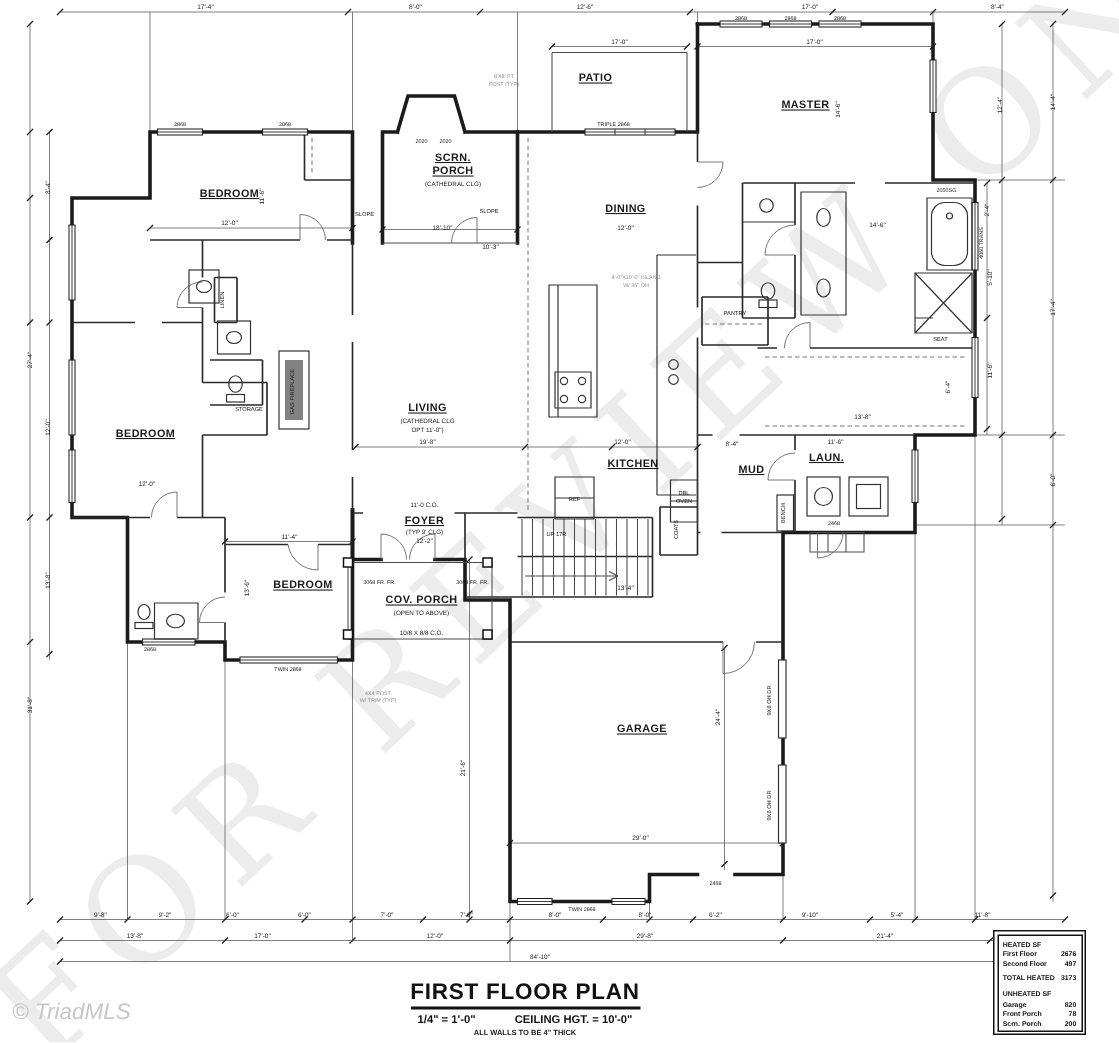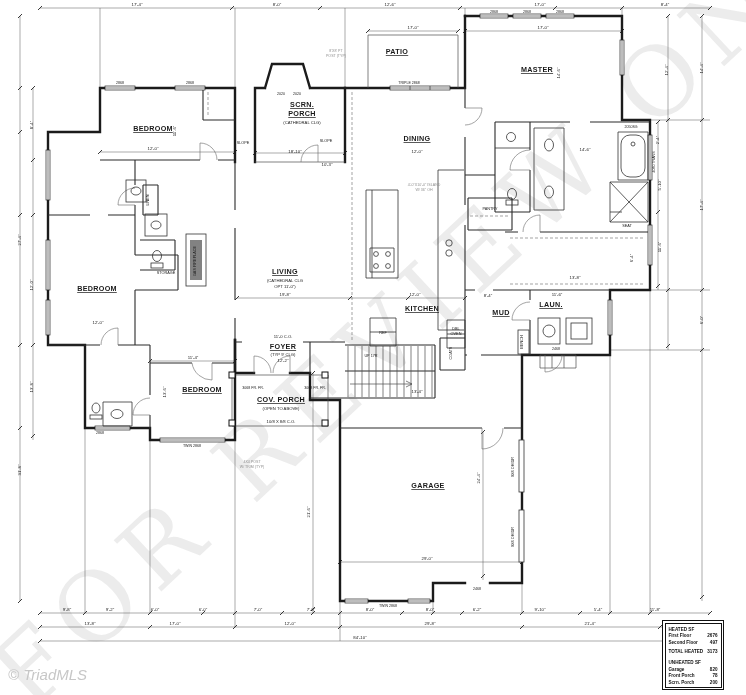--- a/index.html
+++ b/index.html
@@ -331,20 +331,28 @@
         <text x="21" y="240" class="dim" transform="rotate(-90 21 240)">27'-4"</text>
         <text x="21" y="470" class="dim" transform="rotate(-90 21 470)">31'-8"</text>
         <text x="33" y="125" class="dim" transform="rotate(-90 33 125)">8'-4"</text>
         <text x="33" y="285" class="dim" transform="rotate(-90 33 285)">12'-0"</text>
         <text x="33" y="387" class="dim" transform="rotate(-90 33 387)">13'-8"</text>
       </g>
   </svg>
 
   <div class="copyright">© TriadMLS</div>
 
+  <div class="titleblock">
+    <div class="tb-title">FIRST FLOOR PLAN</div>
+    <div class="tb-sub">
+      <span>1/4" = 1'-0"</span>
+      <span>CEILING HGT. = 10'-0"</span>
+    </div>
+    <div class="tb-note">ALL WALLS TO BE 4" THICK</div>
+  </div>
 
   <div class="areatable">
     <div class="at-in">
       <div class="at-h">HEATED SF</div>
       <div class="at-r">
         <span>First Floor</span>
         <span>2676</span>
       </div>
       <div class="at-r">
         <span>Second Floor</span>

